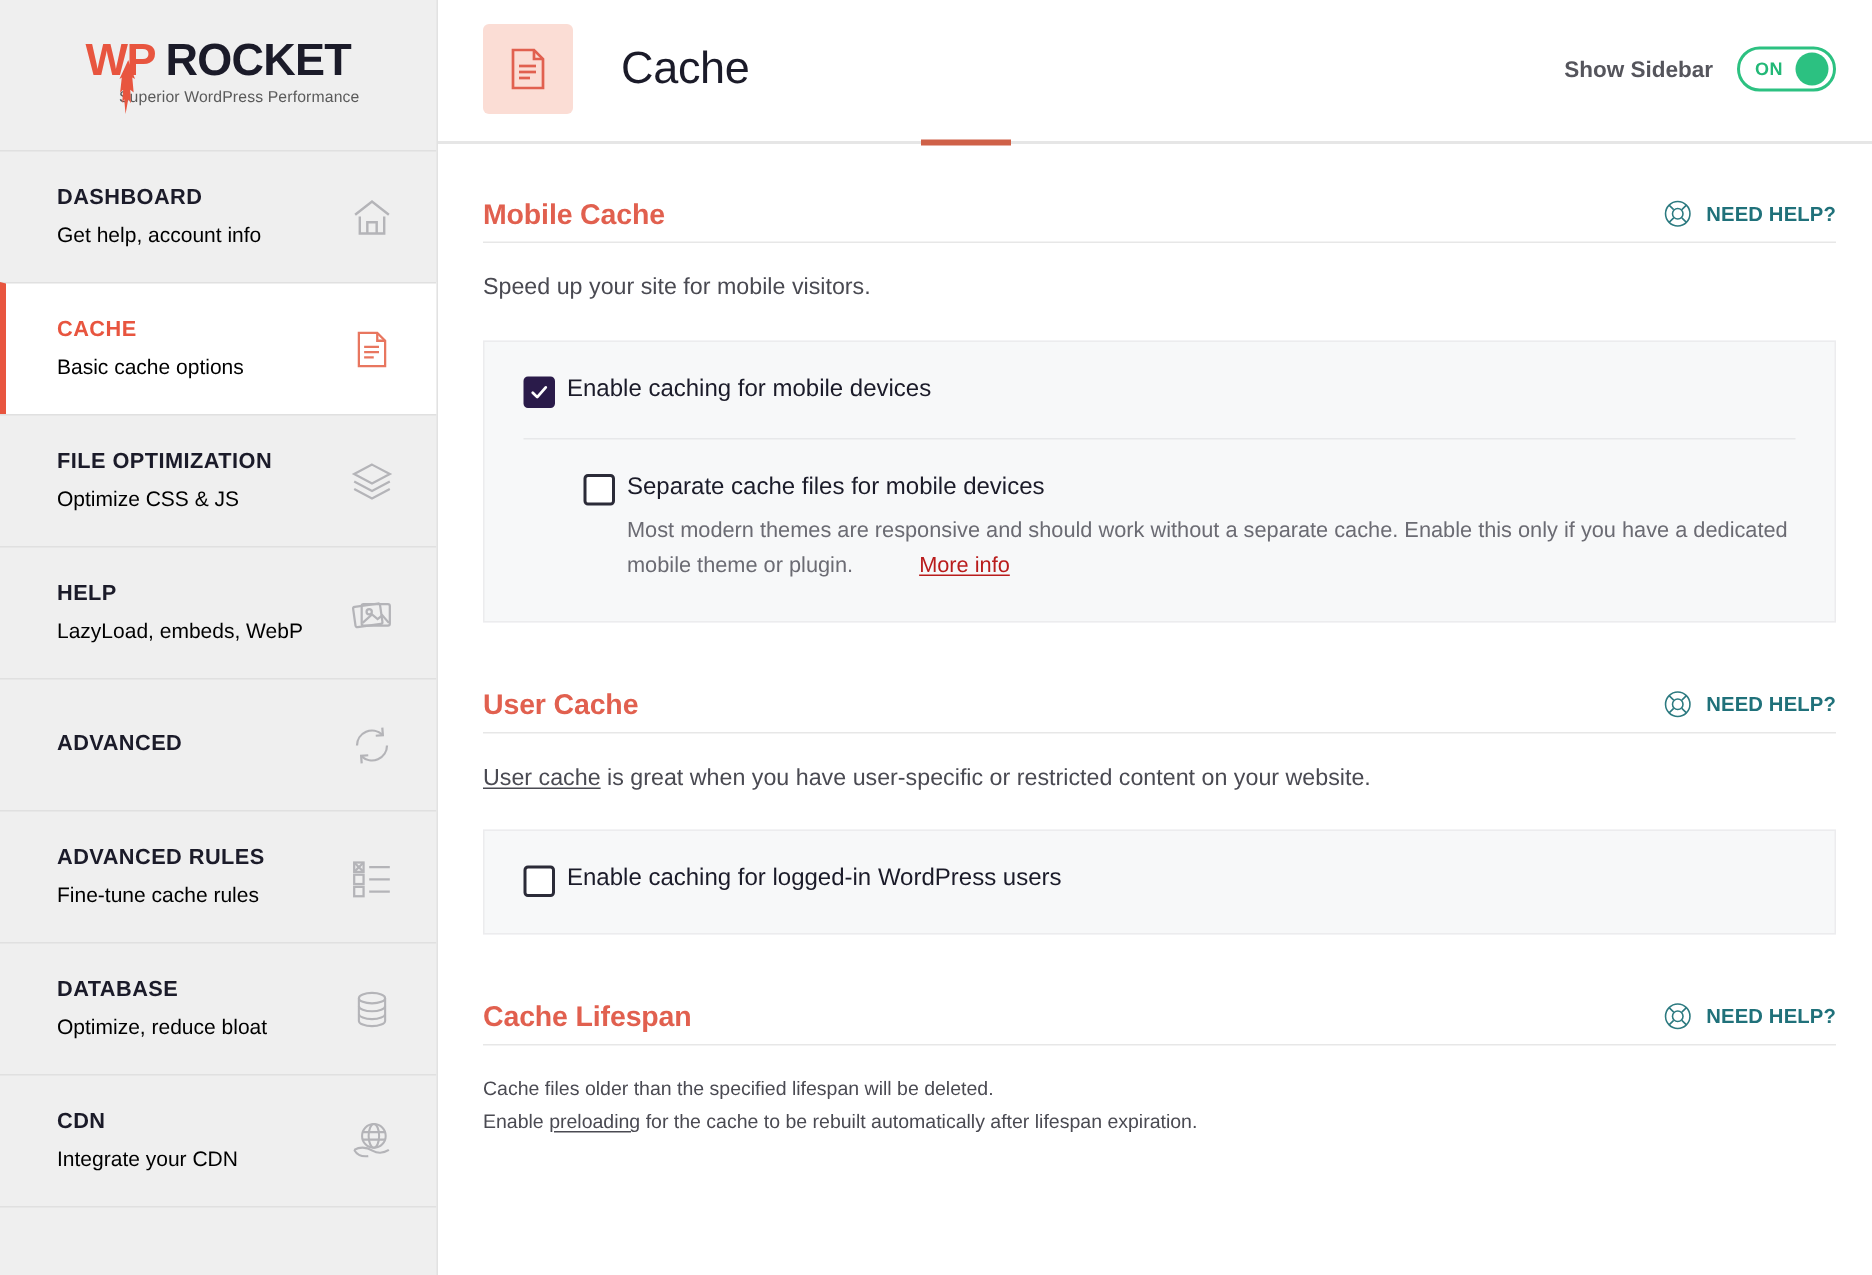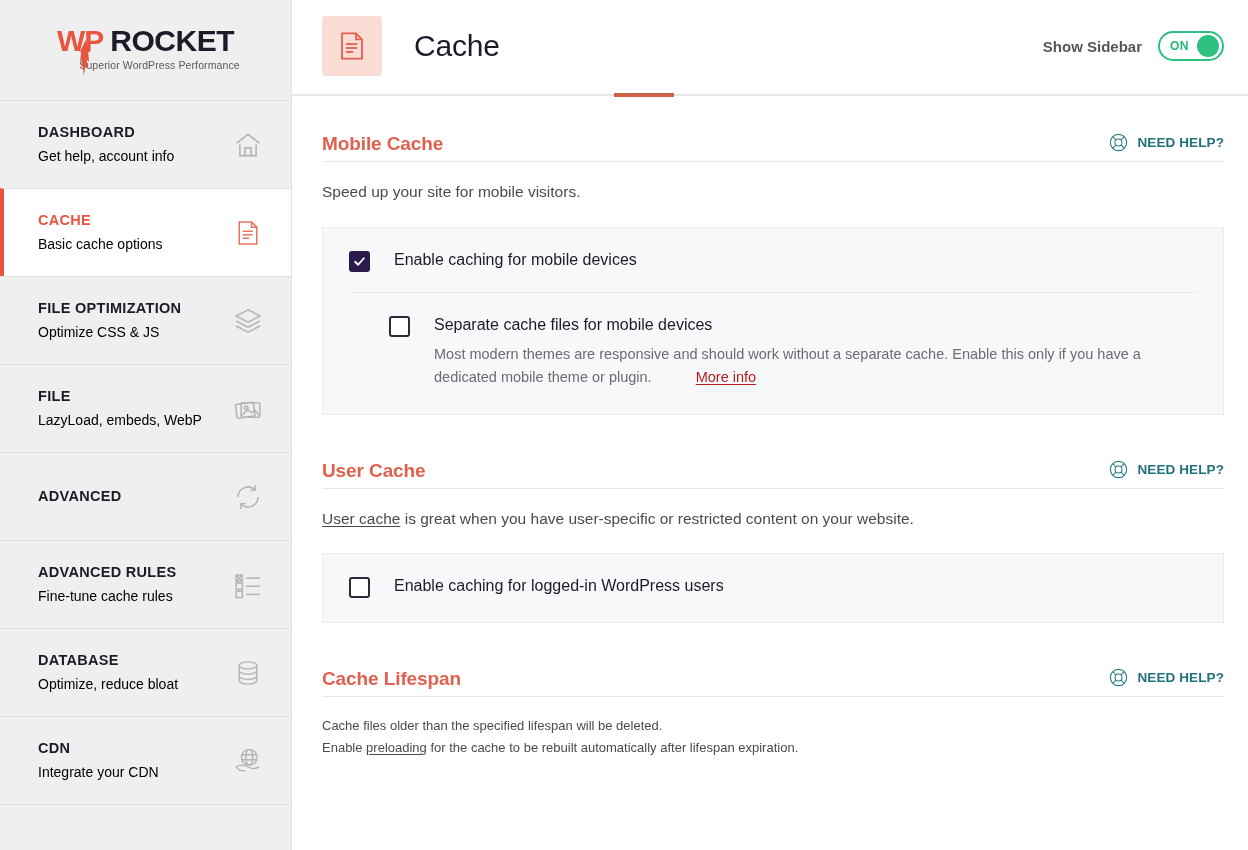--- a/index.html
+++ b/index.html
@@ -266,21 +266,21 @@
   .settings-box {
     margin-top: 22px;
     background: #f7f8f9;
     border: 1px solid #ececee;
     padding: 22px 26px 24px 26px;
   }
 
   .opt-row {
     display: flex;
     align-items: flex-start;
-    gap: 24px;
+    gap: 8px;
   }
   .opt-row.sub { padding-left: 40px; }
 
   .cb {
     width: 21px;
     height: 21px;
     border-radius: 3px;
     flex-shrink: 0;
     margin-top: 1px;
     cursor: pointer;
@@ -391,21 +391,21 @@
           <svg width="30" height="30" viewBox="0 0 24 24" fill="none" stroke="currentColor" stroke-width="1.2">
             <path d="M12 3 L21.5 8 L12 13 L2.5 8 Z"></path>
             <path d="M2.5 12 L12 17 L21.5 12"></path>
             <path d="M2.5 16 L12 21 L21.5 16"></path>
           </svg>
         </span>
       </div>
 
       <div class="nav-item">
         <div class="nav-text">
-          <span class="nav-title">FILE</span>
+          <span class="nav-title">HELP</span>
           <span class="nav-desc">LazyLoad, embeds, WebP</span>
         </div>
         <span class="nav-icon">
           <svg width="30" height="30" viewBox="0 0 24 24" fill="none" stroke="currentColor" stroke-width="1.2">
             <rect x="2.5" y="7.5" width="14.5" height="11" rx="1" transform="rotate(-8 9.75 13)"></rect>
             <rect x="6.5" y="7" width="15" height="11.5" rx="1"></rect>
             <circle cx="10.5" cy="11" r="1.4"></circle>
             <path d="M7 17 L12 12.5 L15 15 L17.5 13 L21 17"></path>
           </svg>
         </span>

